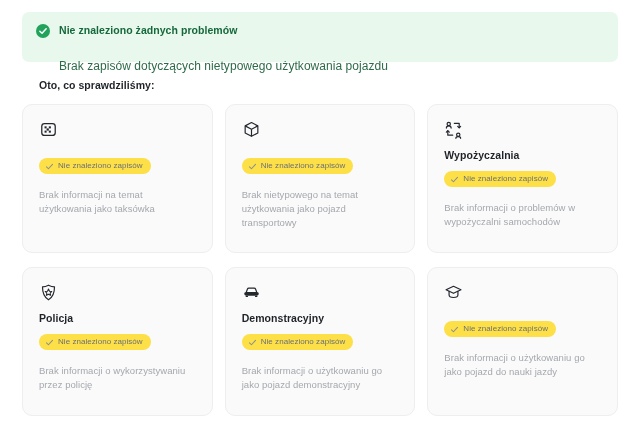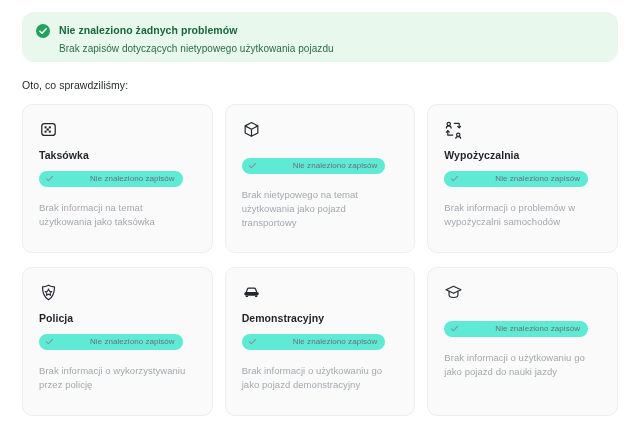--- a/index.html
+++ b/index.html
@@ -21,21 +21,21 @@
   }
 
   
   .banner {
     position: absolute;
     left: 22px;
     top: 12px;
     width: 596px;
     height: 50px;
     background: #e8f8ed;
-    border-radius: 12px;
+    border-radius: 7px;
     display: flex;
     align-items: flex-start;
     padding: 11px 14px 0 14px;
   }
 
   .banner-icon {
     width: 14px;
     height: 14px;
     flex: 0 0 14px;
     margin-top: 1px;
@@ -47,35 +47,35 @@
 
   .banner-title {
     font-size: 10.5px;
     font-weight: bold;
     color: #16683c;
     line-height: 14px;
     letter-spacing: 0.05px;
   }
 
   .banner-sub {
-    font-size: 10px;
+    font-size: 12px;
     font-weight: normal;
     color: #2c6b48;
     line-height: 14px;
-    margin-top: 5px;
+    margin-top: 22px;
     letter-spacing: 0.05px;
   }
 
   
   .section-heading {
     position: absolute;
-    left: 22px;
+    left: 39px;
     top: 79px;
     font-size: 10.5px;
-    font-weight: normal;
+    font-weight: bold;
     color: #1f2328;
     letter-spacing: 0.05px;
   }
 
   
   .grid {
     position: absolute;
     left: 22px;
     top: 104px;
     width: 596px;
@@ -106,26 +106,26 @@
   .card-title {
     font-size: 10.5px;
     font-weight: bold;
     color: #1f2328;
     line-height: 13px;
     letter-spacing: 0.05px;
   }
 
   .card-badge {
     display: inline-flex;
+    align-items: center;
     align-self: flex-start;
-    background: #5eead4;
+    background: #fde047;
     border-radius: 9px;
     padding: 3px 8px 3px 6px;
     margin-top: 9px;
-    gap: 32px;
   }
 
   .badge-check {
     width: 9px;
     height: 9px;
     flex: 0 0 9px;
     margin-right: 4px;
     color: #8a8f96;
   }
   .badge-check svg { display: block; width: 9px; height: 9px; }
@@ -172,21 +172,20 @@
       <span class="card-icon">
         <svg viewBox="0 0 24 24" aria-hidden="true">
           <rect x="3.5" y="4.5" width="17" height="15" rx="3.5" fill="none" stroke="currentColor" stroke-width="1.6"></rect>
           <rect x="7" y="8" width="2.6" height="2.6" fill="currentColor"></rect>
           <rect x="12.4" y="8" width="2.6" height="2.6" fill="currentColor"></rect>
           <rect x="9.6" y="10.6" width="2.8" height="2.8" fill="currentColor"></rect>
           <rect x="7" y="13.4" width="2.6" height="2.6" fill="currentColor"></rect>
           <rect x="12.4" y="13.4" width="2.6" height="2.6" fill="currentColor"></rect>
         </svg>
       </span>
-      <div class="card-title">Taksówka</div>
       <div class="card-badge">
         <span class="badge-check">
           <svg viewBox="0 0 12 12" aria-hidden="true">
             <path d="M2 6.4 L4.6 9 L10 3.2" fill="none" stroke="currentColor" stroke-width="1.4" stroke-linecap="round" stroke-linejoin="round"></path>
           </svg>
         </span>
         <span class="badge-label">Nie znaleziono zapisów</span>
       </div>
       <div class="card-desc">Brak informacji na temat użytkowania jako taksówka</div>
     </div>

